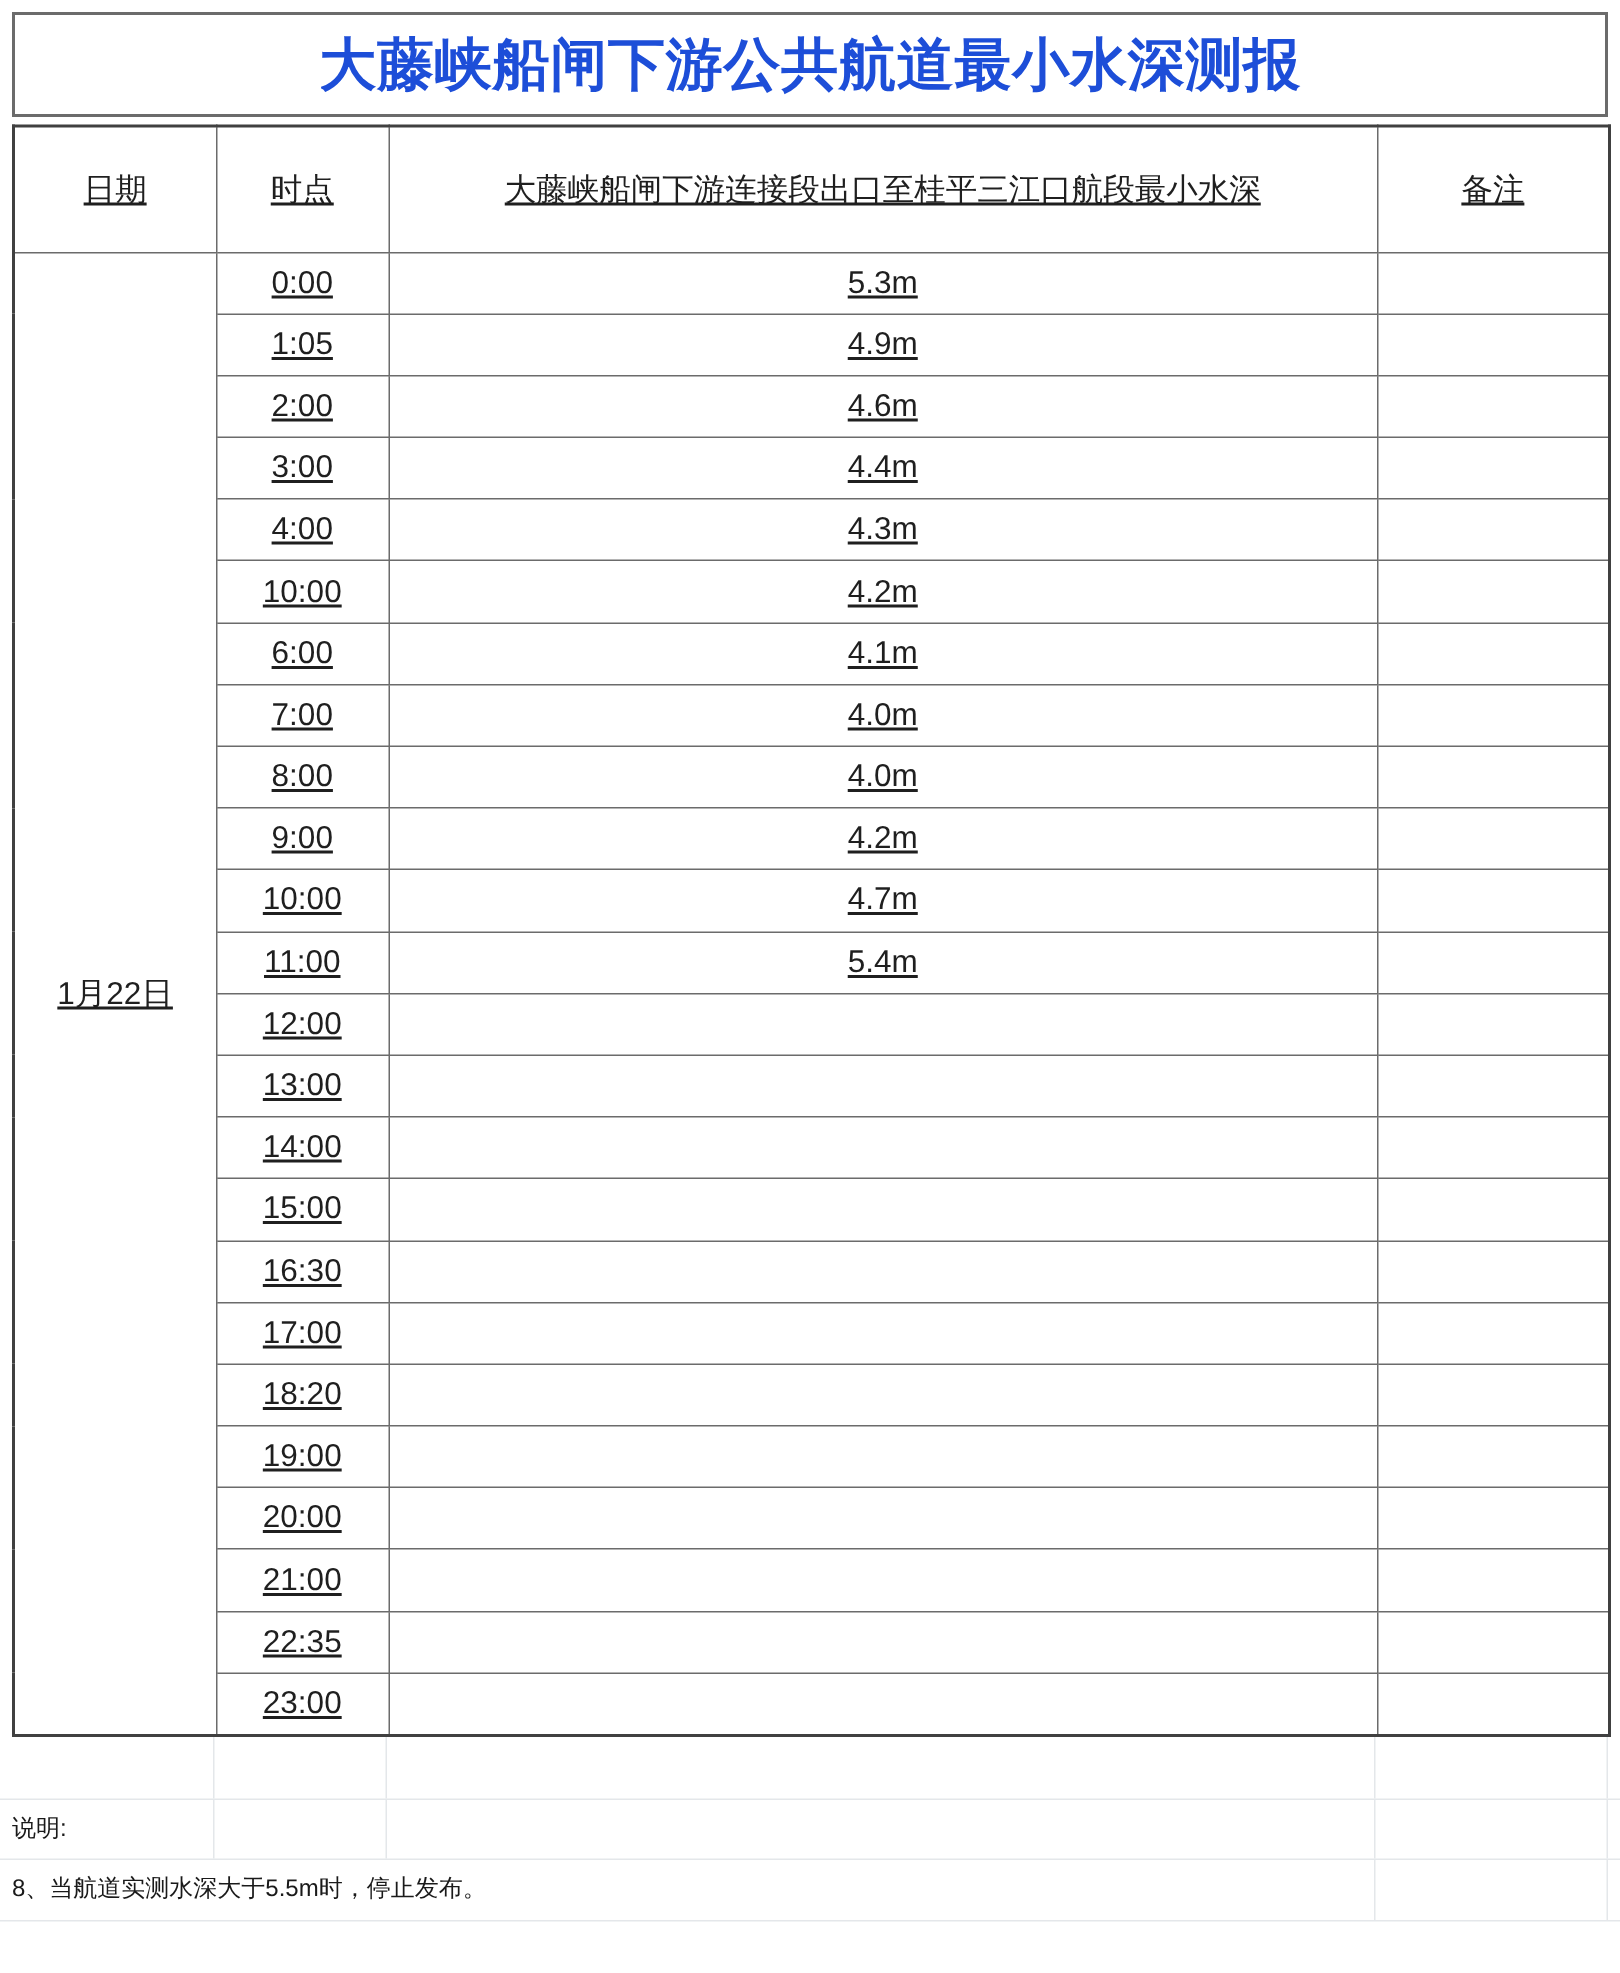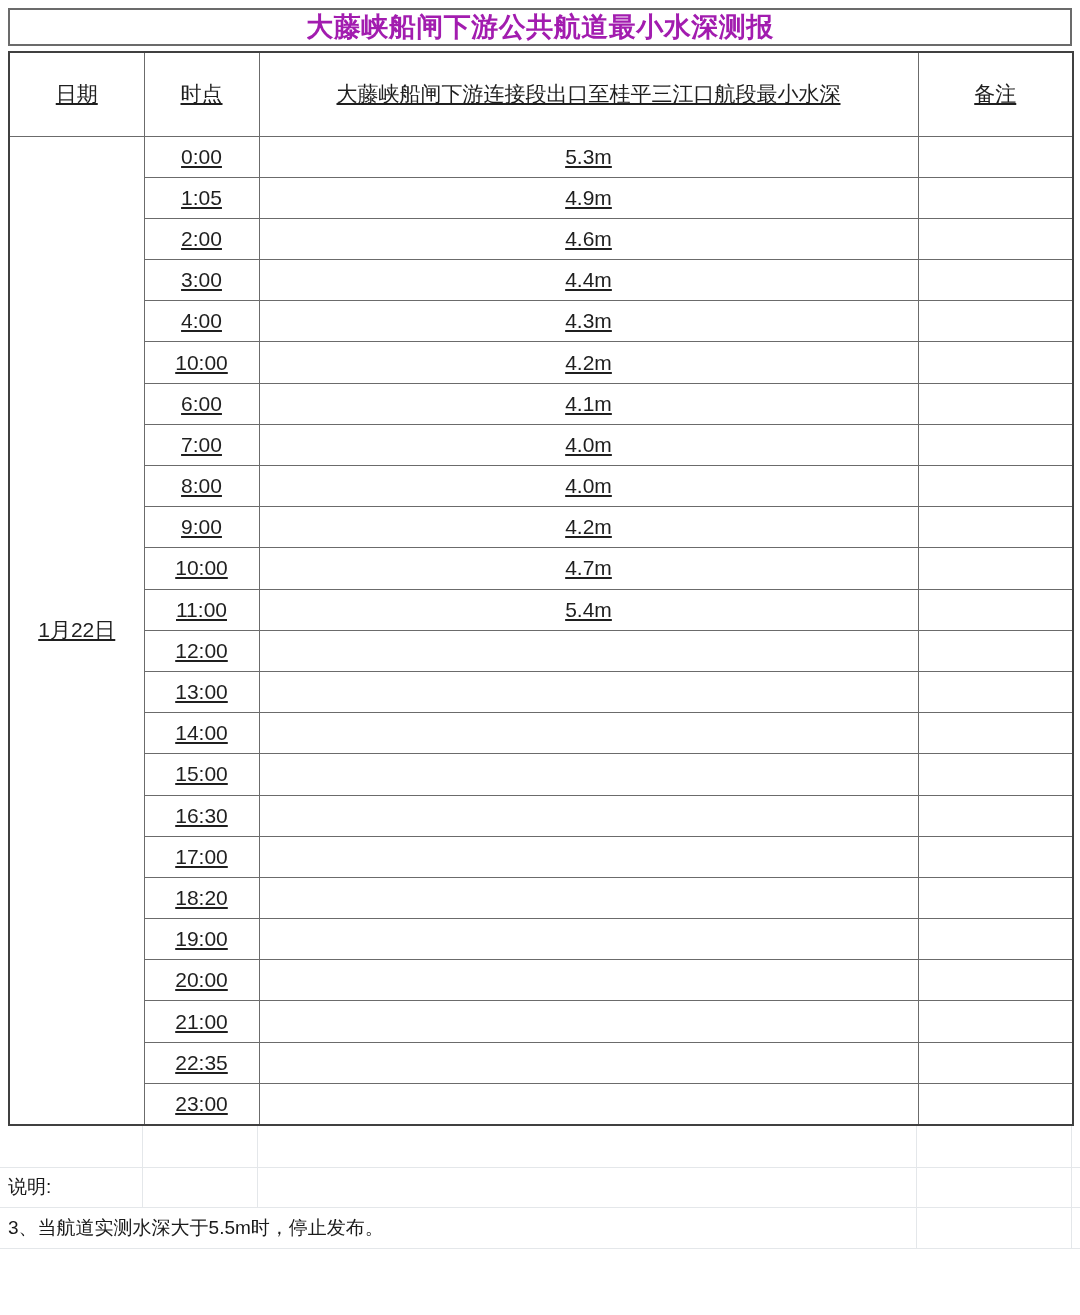--- a/index.html
+++ b/index.html
@@ -14,28 +14,28 @@
     width: 1080px;
     height: 1315px;
     background: #ffffff;
     overflow: hidden;
   }
   
   .title-box {
     box-sizing: border-box;
     margin: 8px 8px 5px 8px;
     width: 1064px;
-    height: 38px;
+    height: 70px;
     border: 2px solid #6b6b6b;
     display: flex;
     align-items: center;
     justify-content: center;
-    font-size: 27px;
+    font-size: 38px;
     font-weight: 700;
-    color: #a21caf;
+    color: #1d4ed8;
     letter-spacing: 0.5px;
   }
   
   table.report {
     margin: 0 8px;
     width: 1064px;
     border-collapse: collapse;
     table-layout: fixed;
     border: 2px solid #404040;
     text-decoration: underline;
@@ -79,21 +79,21 @@
   .row-d { height: 41px; }
   .w1 { width: 143px; }
   .w2 { width: 115px; }
   .w3 { width: 659px; }
   .w4 { width: 155px; }
   .w5 { width: 8px; }
   .wNotes  { width: 1072px; }
   .wNote2  { width: 917px; }
   .wNote2b { width: 155px; }
   .note-text {
-    font-size: 19px;
+    font-size: 16px;
     color: #1a1a1a;
     padding-left: 8px;
     white-space: nowrap;
   }
 </style>
 </head>
 <body>
 
 <div class="page">
 
@@ -248,19 +248,19 @@
       <div class="cell w5"></div>
     </div>
     <div class="g-row row-b">
       <div class="cell w1 v note-text">说明:</div>
       <div class="cell w2 v"></div>
       <div class="cell w3 v"></div>
       <div class="cell w4 v"></div>
       <div class="cell w5"></div>
     </div>
     <div class="g-row row-d">
-      <div class="cell wNote2 v note-text">3、当航道实测水深大于5.5m时，停止发布。</div>
+      <div class="cell wNote2 v note-text">8、当航道实测水深大于5.5m时，停止发布。</div>
       <div class="cell wNote2b v"></div>
       <div class="cell w5"></div>
     </div>
   </div>
 
 </div>
 
 </body></html>

